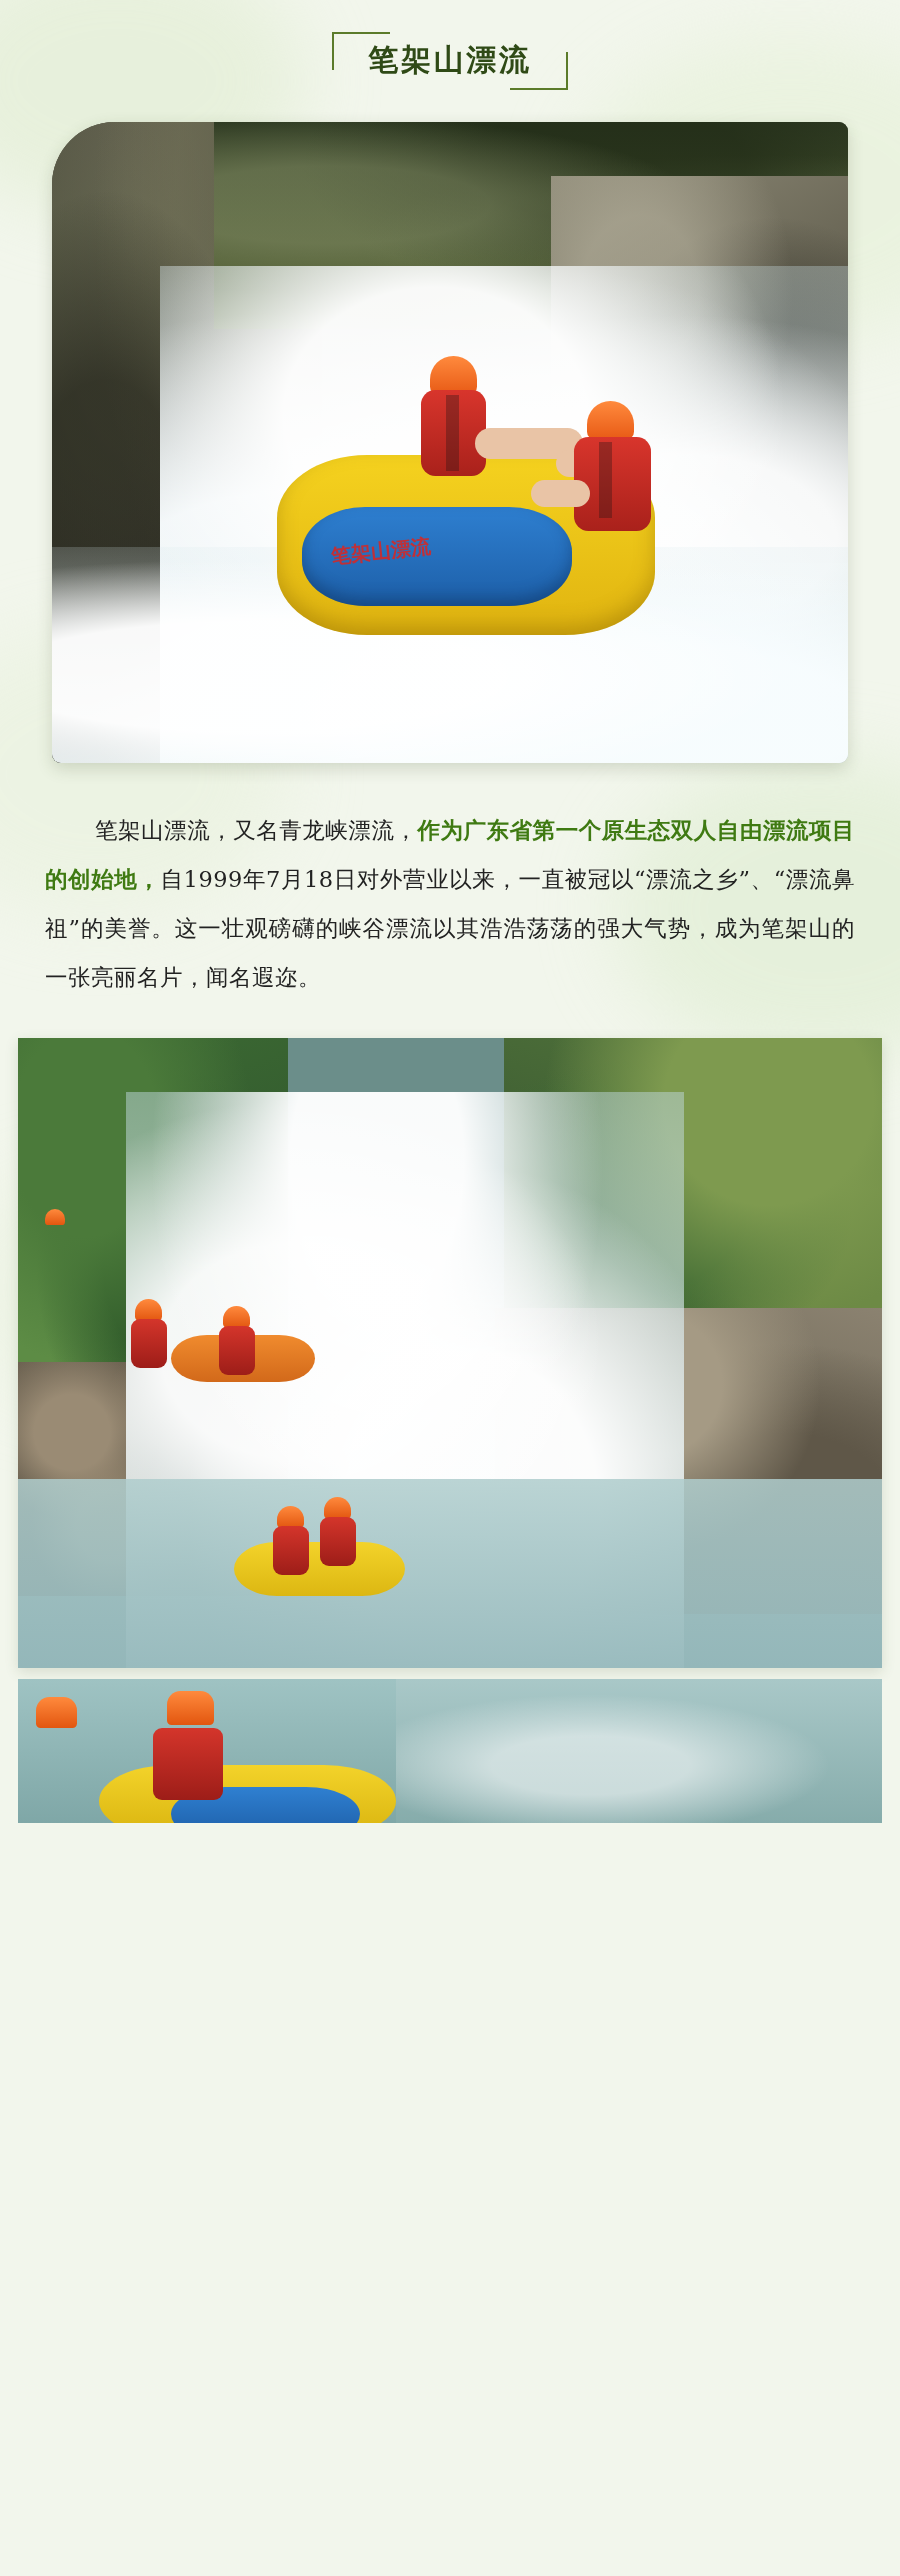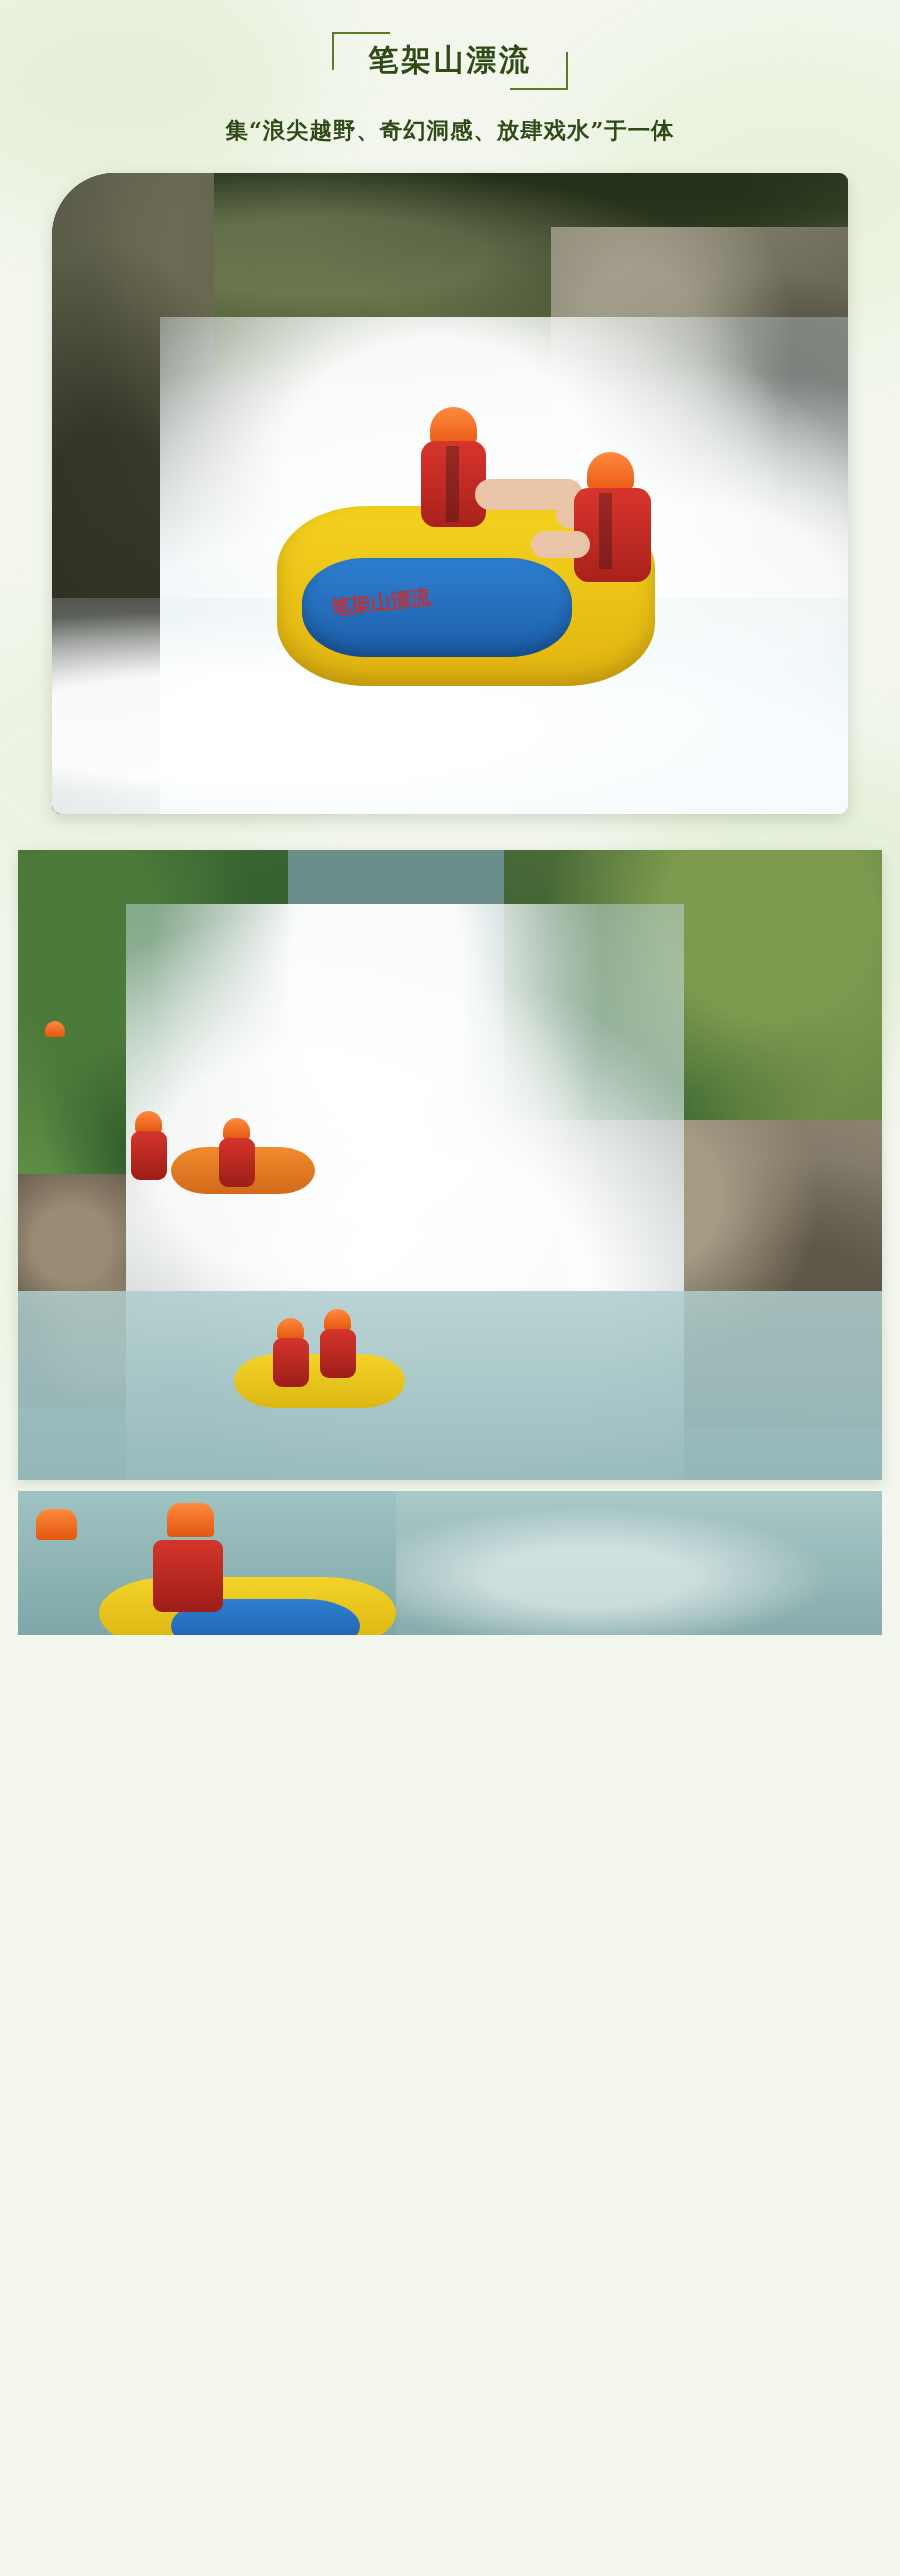--- a/index.html
+++ b/index.html
@@ -314,21 +314,20 @@
 <div class="bg-wash wash-3"></div>
 <div class="bg-wash wash-4"></div>
 <div class="bg-wash wash-5"></div>
 
 <div class="page">
 
   <div class="title-wrap">
     <div class="title-box">笔架山漂流</div>
   </div>
 
-  <div class="subtitle">集“浪尖越野、奇幻洞感、放肆戏水”于一体</div>
 
   <div class="photo-1-wrap">
     <div class="photo-1">
       <div class="scene1-rockL"></div>
       <div class="scene1-top"></div>
       <div class="scene1-rockR"></div>
       <div class="scene1-water"></div>
       <div class="scene1-waterbottom"></div>
 
       <div class="raft">
@@ -345,20 +344,23 @@
 
         <div class="rafter r2">
           <div class="helmet" style="left:12.6px; top:0;"></div>
           <div class="vest" style="left:0; top:36px; width:77px; height:94px;"></div>
           <div class="skin" style="left:-43px; top:79px; width:59px; height:27px;"></div>
         </div>
       </div>
     </div>
   </div>
 
+  <div class="body-text">
+    <span class="indent"></span><span>笔架山漂流，又名青龙峡漂流，</span><span class="hl">作为广东省第一个原生态双人自由漂流项目的创始地，</span><span>自1999年7月18日对外营业以来，一直被冠以“漂流之乡”、“漂流鼻祖”的美誉。这一壮观磅礴的峡谷漂流以其浩浩荡荡的强大气势，成为笔架山的一张亮丽名片，闻名遐迩。</span>
+  </div>
 
   <div class="photo-2">
     <div class="p2-foliage-l"></div>
     <div class="p2-foliage-r"></div>
     <div class="p2-rock-l"></div>
     <div class="p2-rock-r"></div>
     <div class="p2-river"></div>
     <div class="p2-pool"></div>
 
     <div class="p2-raft-a"></div>

